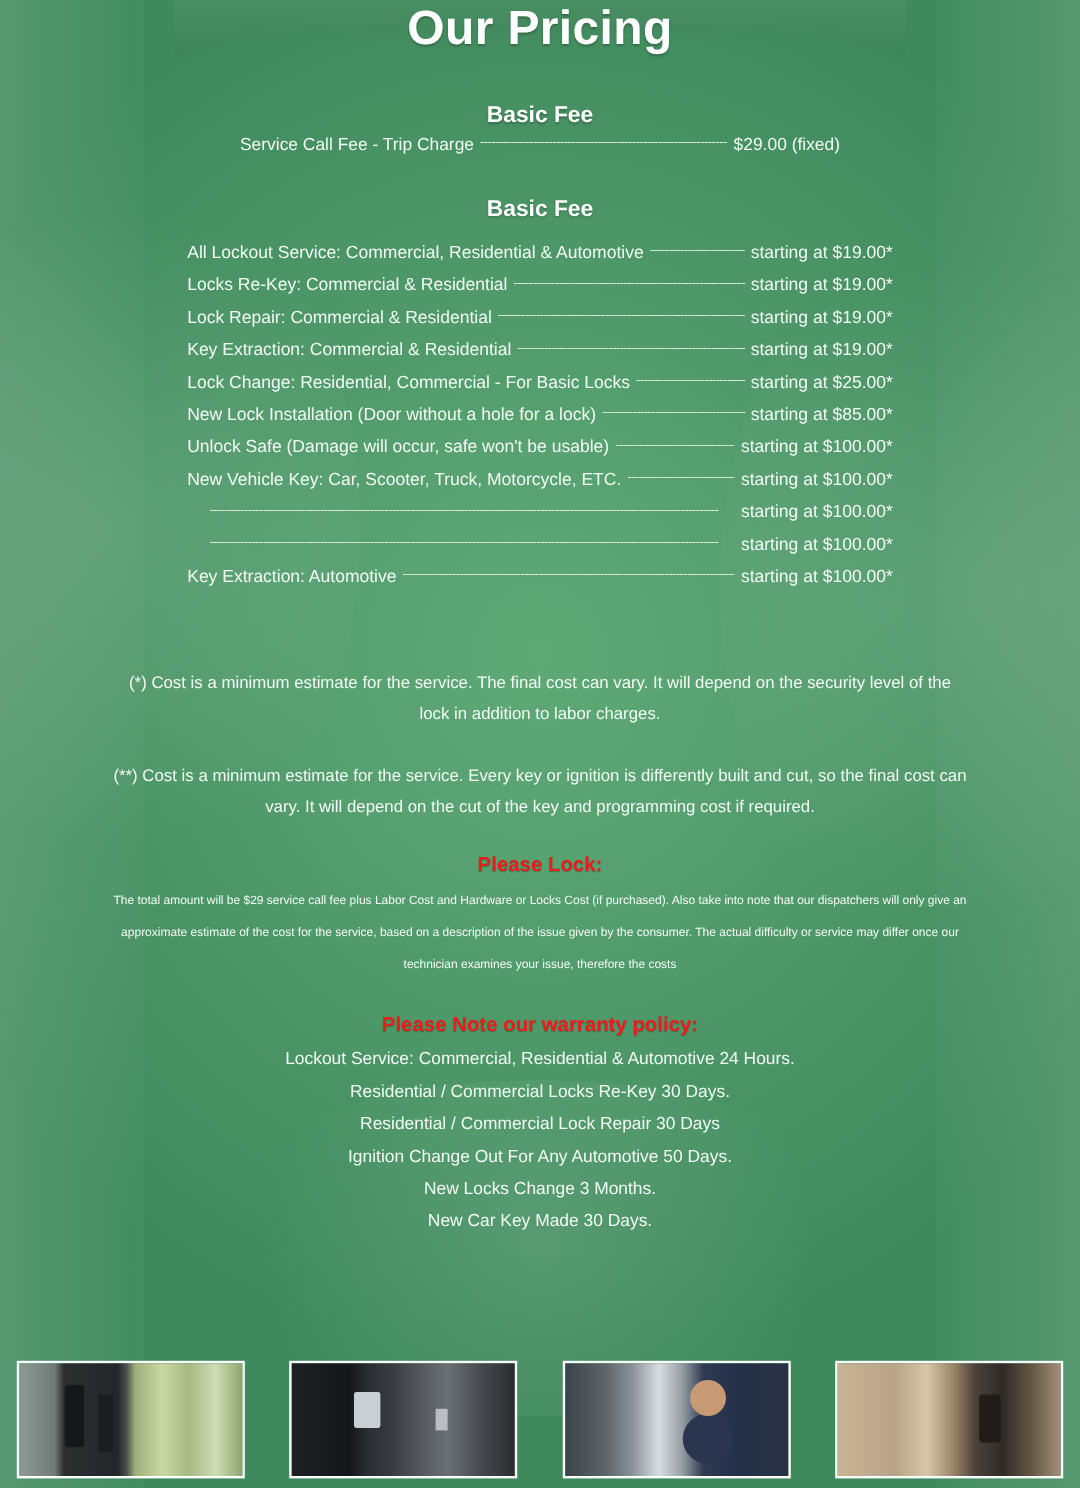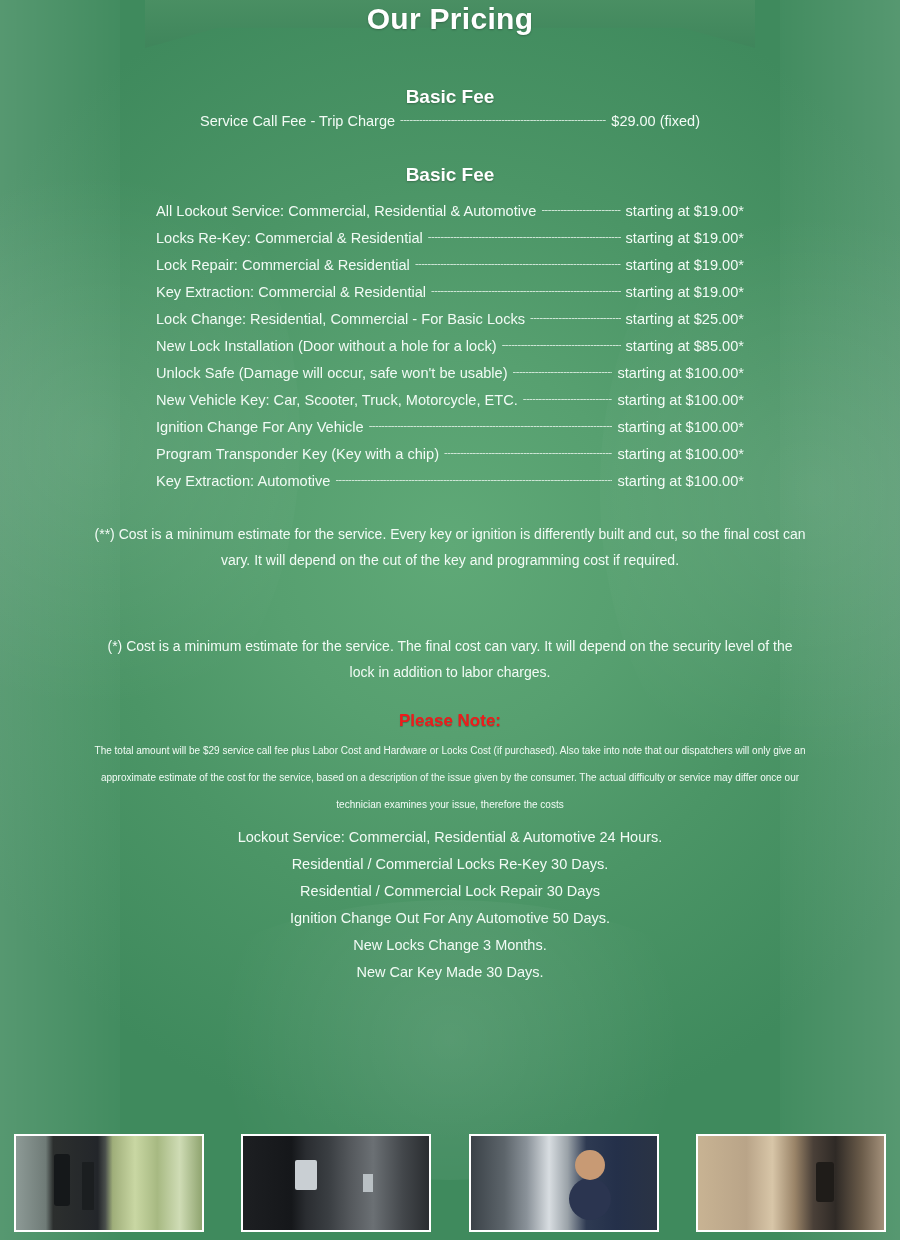--- a/index.html
+++ b/index.html
@@ -66,21 +66,21 @@
     clip-path: polygon(0 0, 100% 0, 100% 100%, 88% 58%, 12% 58%, 0 100%);
     opacity: 0.95;
   }
   .banner-title {
     position: absolute;
     left: 0;
     right: 0;
     top: 2px;
     text-align: center;
     color: #ffffff;
-    font-size: 30px;
+    font-size: 40px;
     font-weight: bold;
     letter-spacing: 0.3px;
     text-shadow: 0 1px 2px rgba(0,0,0,0.25);
     z-index: 4;
   }
 
   .content {
     position: relative;
     z-index: 5;
     padding: 0 22px;
@@ -323,42 +323,41 @@
         <span class="label">Unlock Safe (Damage will occur, safe won't be usable)</span>
         <span class="dots">--------------------------------------------------------------------------------------------------------------------------------------</span>
         <span class="price">starting at $100.00*</span>
       </div>
       <div class="fee-row">
         <span class="label">New Vehicle Key: Car, Scooter, Truck, Motorcycle, ETC.</span>
         <span class="dots">--------------------------------------------------------------------------------------------------------------------------------------</span>
         <span class="price">starting at $100.00*</span>
       </div>
       <div class="fee-row">
-        <span class="label">Ignition Change For Any Vehicle</span>
-        <span class="dots">--------------------------------------------------------------------------------------------------------------------------------------</span>
-        <span class="price">starting at $100.00*</span>
-      </div>
-      <div class="fee-row">
-        <span class="label">Program Transponder Key (Key with a chip)</span>
+        <span class="dots">--------------------------------------------------------------------------------------------------------------------------------------</span>
+        <span class="price">starting at $100.00*</span>
+      </div>
+      <div class="fee-row">
         <span class="dots">--------------------------------------------------------------------------------------------------------------------------------------</span>
         <span class="price">starting at $100.00*</span>
       </div>
       <div class="fee-row">
         <span class="label">Key Extraction: Automotive</span>
         <span class="dots">--------------------------------------------------------------------------------------------------------------------------------------</span>
         <span class="price">starting at $100.00*</span>
       </div>
     </div>
 
+    <div class="note-block note-1">(*) Cost is a minimum estimate for the service. The final cost can vary. It will depend on the security level of the lock in addition to labor charges.</div>
     <div class="note-block note-2">(**) Cost is a minimum estimate for the service. Every key or ignition is differently built and cut, so the final cost can vary. It will depend on the cut of the key and programming cost if required.</div>
-    <div class="note-block note-1">(*) Cost is a minimum estimate for the service. The final cost can vary. It will depend on the security level of the lock in addition to labor charges.</div>
-
-    <div class="please-note-title">Please Note:</div>
+
+    <div class="please-note-title">Please Lock:</div>
     <div class="please-note-body">The total amount will be $29 service call fee plus Labor Cost and Hardware or Locks Cost (if purchased). Also take into note that our dispatchers will only give an approximate estimate of the cost for the service, based on a description of the issue given by the consumer. The actual difficulty or service may differ once our technician examines your issue, therefore the costs</div>
 
+    <div class="warranty-title">Please Note our warranty policy:</div>
     <div class="warranty-list">
       <div>Lockout Service: Commercial, Residential &amp; Automotive 24 Hours.</div>
       <div>Residential / Commercial Locks Re-Key 30 Days.</div>
       <div>Residential / Commercial Lock Repair 30 Days</div>
       <div>Ignition Change Out For Any Automotive 50 Days.</div>
       <div>New Locks Change 3 Months.</div>
       <div>New Car Key Made 30 Days.</div>
     </div>
 
   </div>

